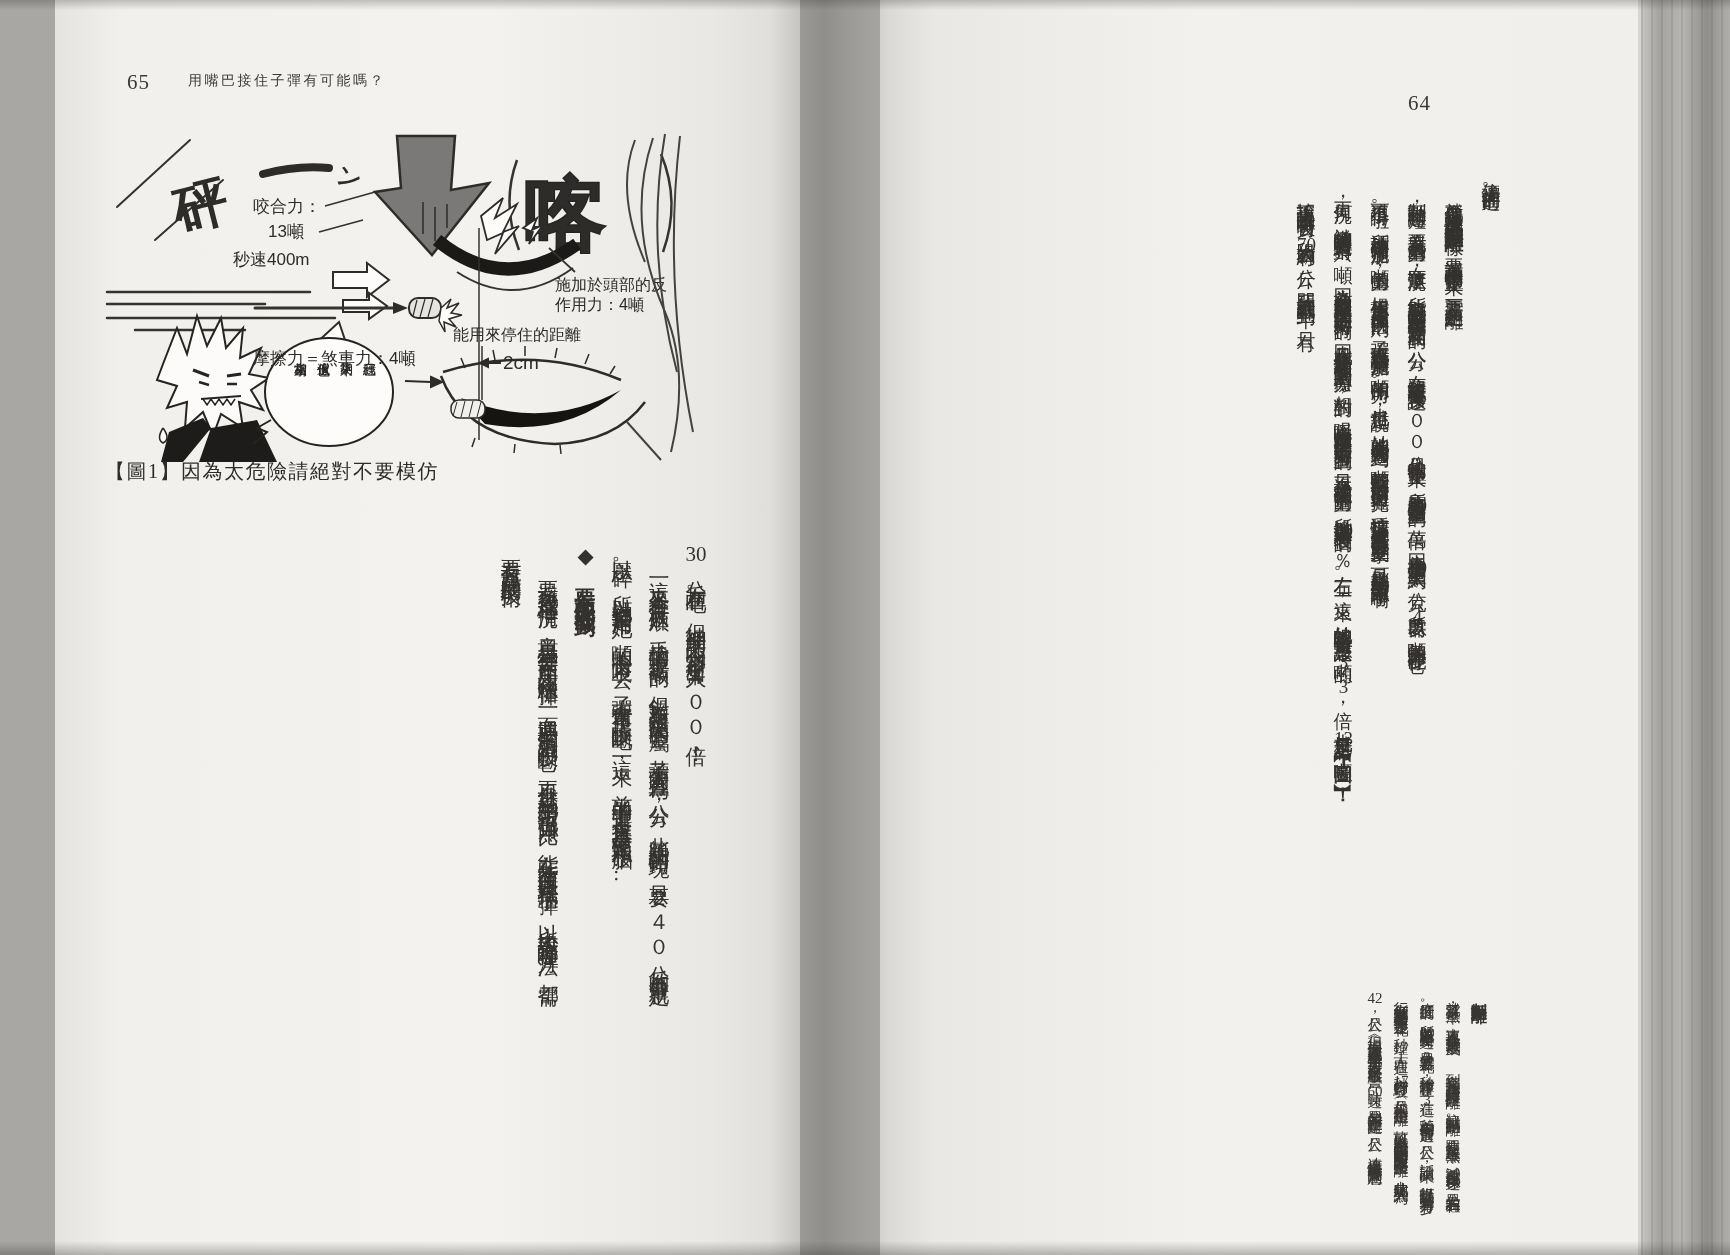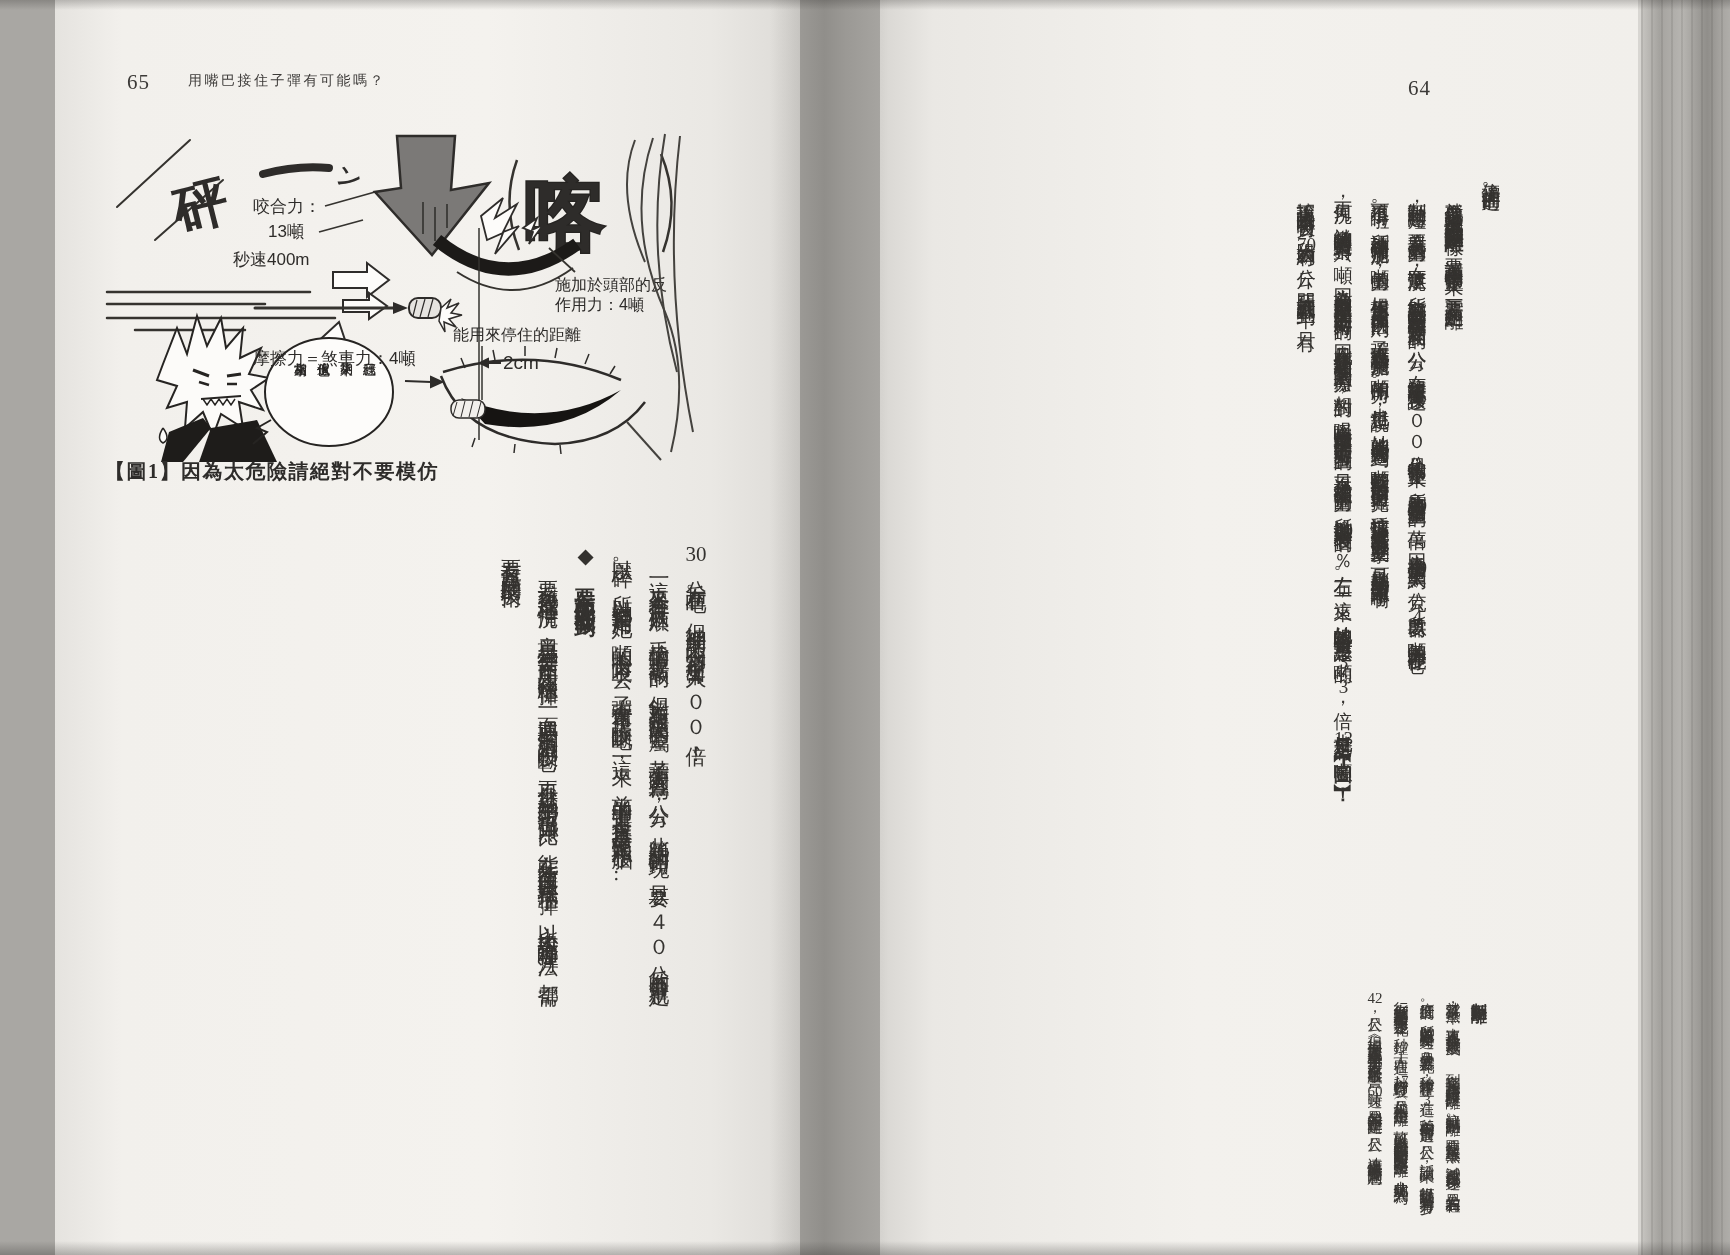--- a/index.html
+++ b/index.html
@@ -43,21 +43,21 @@
 
   #sidebar{position:absolute;left:38px;top:990px;width:574px;height:200px;
     font-size:15px;line-height:26px;letter-spacing:1.5px;color:#383633;}
   #sidebar h4,#sidebar p{margin:0;padding:0;}
   #sidebar h4{font-size:16px;font-weight:bold;}
 
   .indent{text-indent:1em;}
   .noindent{text-indent:0;}
   b{font-weight:bold;}
 
-  .caption{position:absolute;left:50px;top:458px;font-size:20px;font-weight:bold;
+  .caption{position:absolute;left:50px;top:458px;font-size:20px;font-weight:normal;
     letter-spacing:1.5px;color:#2e2c2a;}
 
   #figure{position:absolute;left:50px;top:132px;}
   #figure text{font-family:"Liberation Sans","DejaVu Sans",sans-serif;fill:#2e2c2a;}
 
   #bubbleText{position:absolute;left:226px;top:352px;width:100px;height:100px;
     font-size:13px;line-height:23px;letter-spacing:0.5px;color:#262422;
     font-family:"Liberation Sans","DejaVu Sans",sans-serif;}
   #bubbleText span{display:block;margin:0;}
 </style>
@@ -190,21 +190,21 @@
 
   <div id="bodyL" class="vert">
     <p class="noindent"><span class="tcy">30</span>公斤左右吧。但神樂的門牙咬合力卻超出常人４００倍！</p>
     <p class="indent">這一來又會有件大麻煩。手槍的子彈是鉛做的，但鉛並不是很堅硬的金屬。若子彈的直徑為<span class="tcy">1</span>公分，此等粗細的鉛塊，只要２４０公斤的力量就足以壓碎。所以神樂要是用她<span class="tcy">13</span>噸的咬合力咬下去，子彈會像布丁一樣咬斷吧。這一來，前半的子彈還是會直接命中延髓和小腦……</p>
     <h3>◆要怎樣的人才能做到？</h3>
     <p class="indent">要避免變成這種情況，意思是神樂要一面用牙齒咬住槍彈，一面還要控制力道別咬斷它。再不然就是她的舌頭也強力無比，能在牙齒後面以舌頭抵住子彈。以上所說不論哪種方法，都需要有超高難度的技術。</p>
   </div>
 </div>
 
 <div class="page" id="pageR">
-  <div class="pnum" style="left:528px;top:76px;">64</div>
+  <div class="pnum" style="left:528px;top:91px;">64</div>
 
   <div id="bodyR" class="vert">
     <p class="noindent">停止子彈的前進。</p>
     <p class="indent"><span>就像要把行駛中的汽車煞住必須有</span><b>制動距離</b><span>一樣，要讓運動中的物體停止下來，需要有一定的距離。</span></p>
     <p class="indent">制動距離越短，就要有越大的力量，在這狀況下，所能容許的最長制動距離只有與子彈長度相同的<span class="tcy">2</span>公分。在這超短距離下要讓秒速４００公尺的物體停止下來，所需的力量是物體重量的<span class="tcy">40</span>萬倍。因為手槍子彈的重量大約<span class="tcy">10</span>公克，所以需要<span class="tcy">4</span>噸的力量才能停住它。</p>
     <p class="indent">這可不得了啦。所謂神樂向子彈施加了<span class="tcy">4</span>噸的力量，根據作用力等於反作用力的法則，子彈也應該會對神樂施加<span class="tcy">4</span>噸的作用力。也就是說，她的大腦會如同遭到<span class="tcy">4</span>噸的拳擊猛打一般的衝擊力而搖晃。這種情形下神樂竟然還能微笑並立刻反擊，可見她腦子的耐衝擊力非同小可啊。</p>
     <p class="indent"><span>更何況，神樂的咀嚼力量絕對不只<span class="tcy">4</span>噸。因為前述的煞車力量是與子彈的前進方向平行的，因此只有作用於牙齒和子彈之間的摩擦力。相對的，咀嚼咬合的力量是與子彈的前進方向垂直的，只不過是牙齒夾住子彈的力量，所以推測前者只有後者的<span class="tcy">30</span>％左右。這一來，她的咀嚼咬合力量應該是<span class="tcy">4</span>噸的<span class="tcy">3</span>.<span class="tcy">3</span>倍，也就是足足有<span class="tcy">13</span>噸</span><b>【圖<span class="tcy">1</span>】！</b></p>
     <p class="indent">據說正常人的咀嚼咬合力，臼齒大約有<span class="tcy">70</span>公斤，門牙的話就只剩不到一半，只有</p>
   </div>
 

